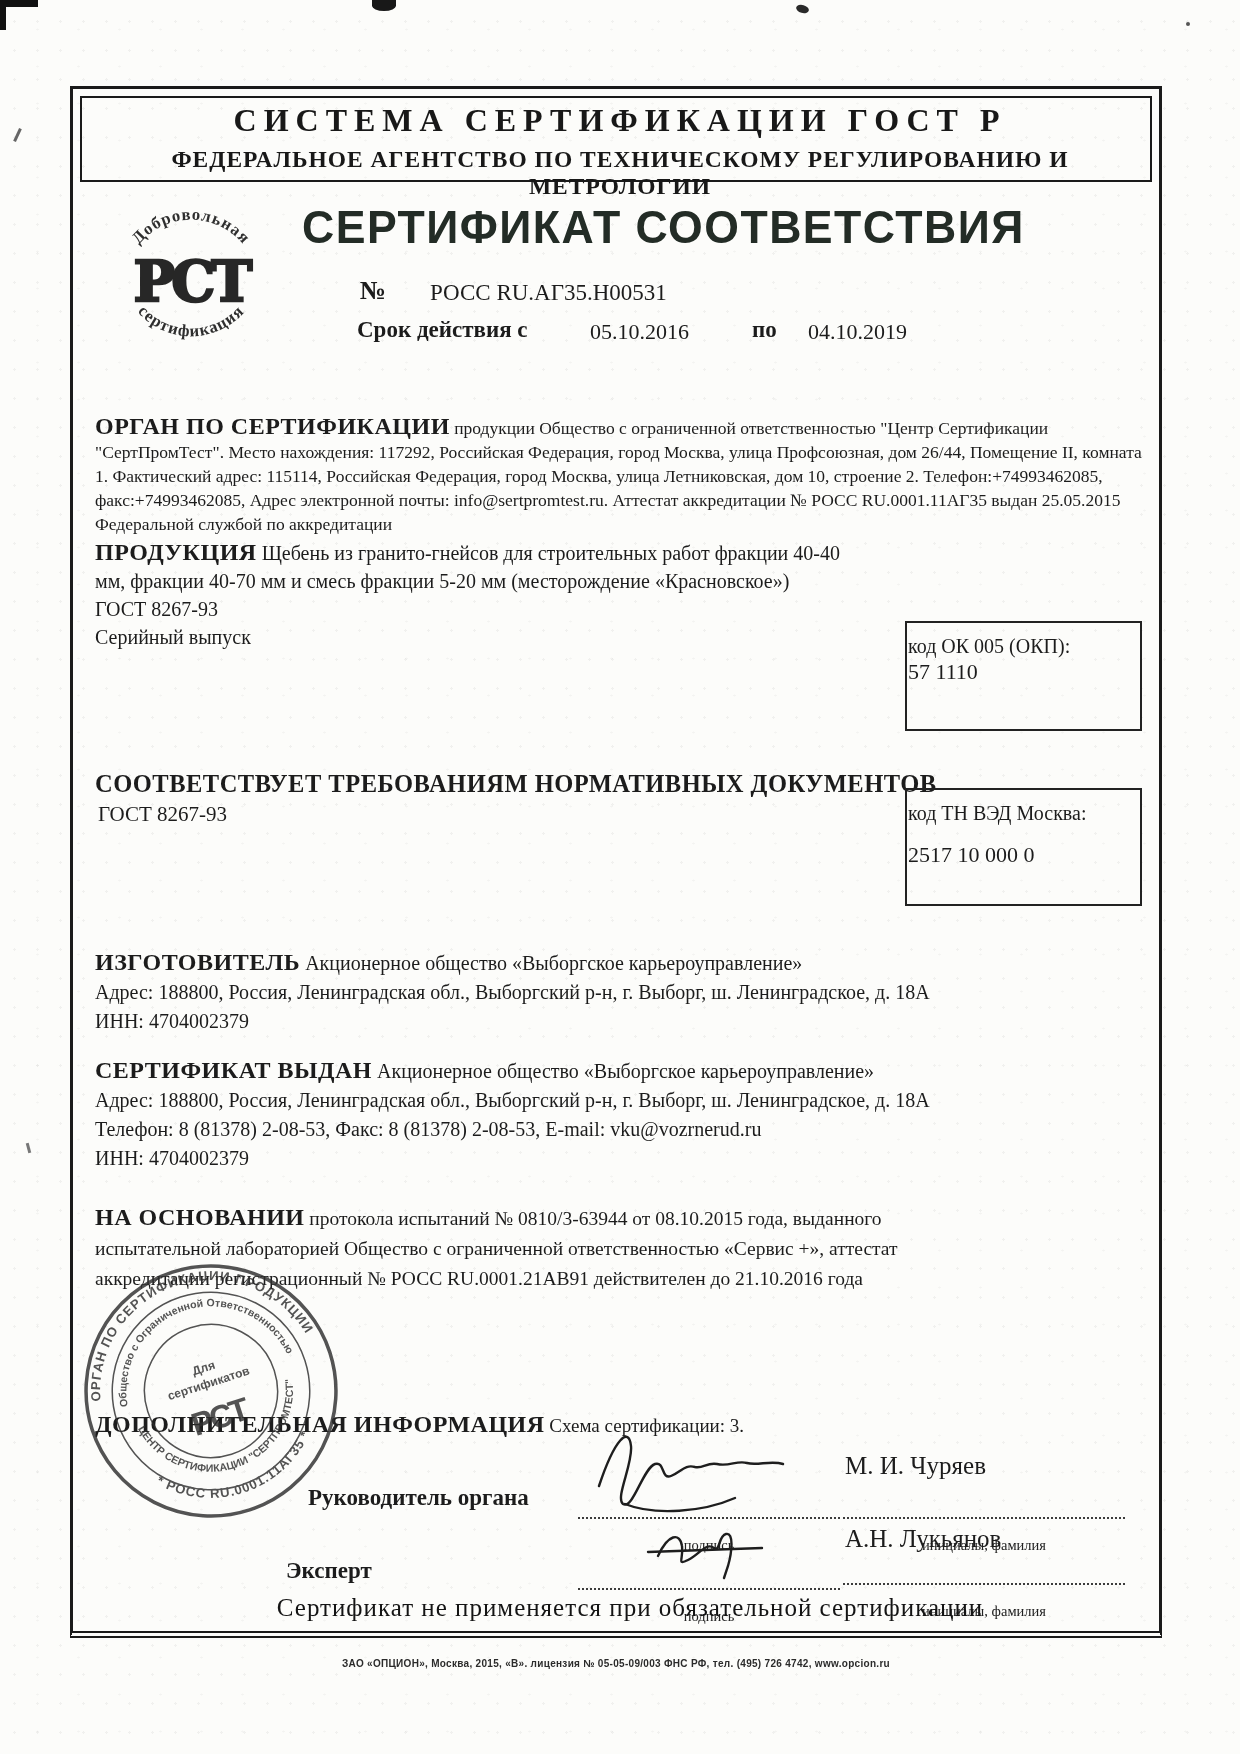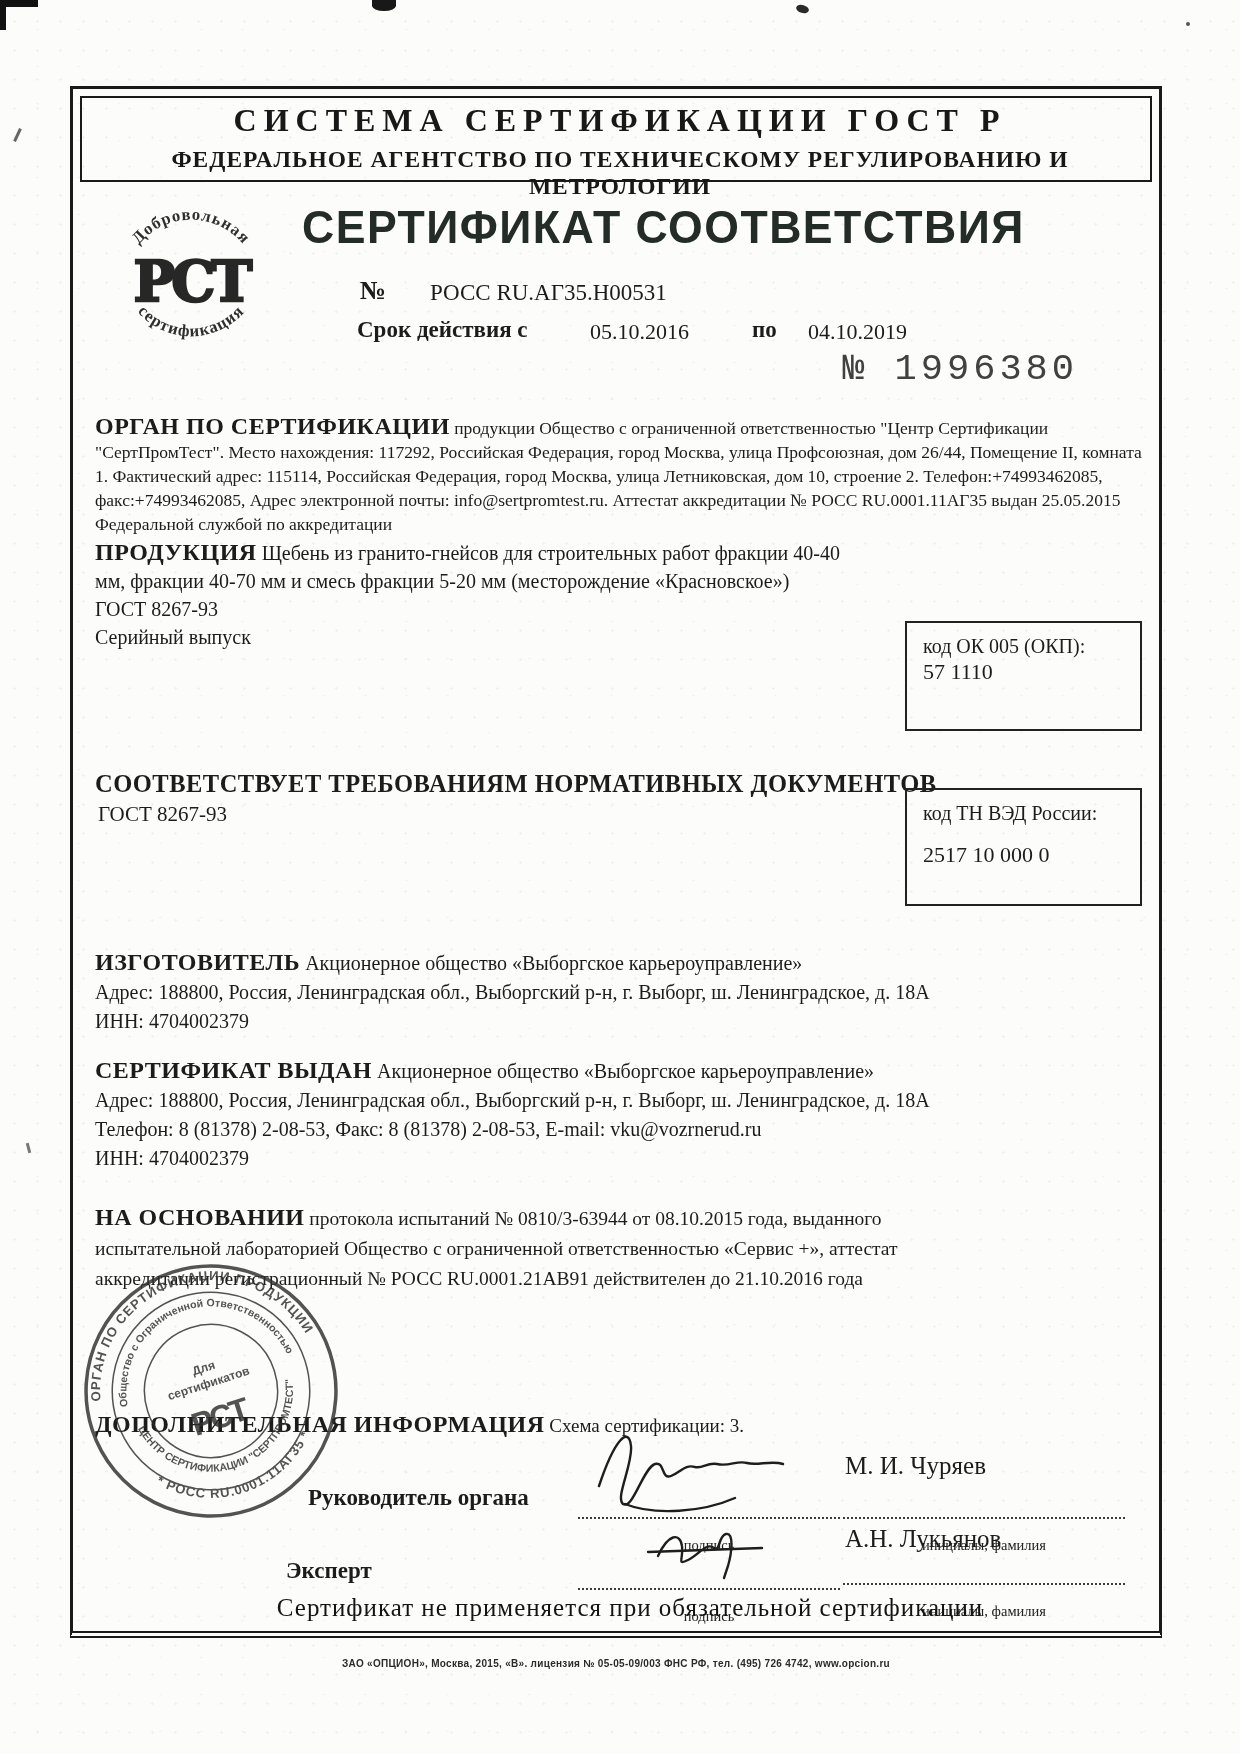--- a/index.html
+++ b/index.html
@@ -38,21 +38,21 @@
   .val-po{left:752px;top:317px;font-size:23px;font-weight:700;}
   .val-to{left:808px;top:319px;font-size:22px;}
   .blank-num{left:700px;top:348px;width:378px;text-align:right;
     font-family:"Liberation Mono","DejaVu Sans Mono",monospace;
     font-size:37px;letter-spacing:4px;color:#414141;}
   .sec{line-height:24px;}
   .sec-h{font-weight:700;font-size:24px;letter-spacing:.5px;}
   .organ{left:95px;top:396px;width:1058px;font-size:17.5px;line-height:24px;}
   .product{left:95px;top:538px;width:745px;font-size:20px;line-height:28px;}
   .product p{margin:0;}
-  .codebox{width:237px;border:2px solid #222;box-sizing:border-box;padding:10px 16px;font-size:20px;line-height:26px;}
+  .codebox{width:237px;border:2px solid #222;box-sizing:border-box;padding:10px 1px;font-size:20px;line-height:26px;}
   .okp-box{left:905px;top:621px;height:110px;}
   .tnved-box{left:905px;top:788px;height:118px;}
   .codebox .code-value{font-size:22px;}
   .tnved-box .code-value{margin-top:16px;}
   .conforms-h{left:95px;top:770px;width:1000px;font-weight:700;font-size:24.5px;letter-spacing:.5px;}
   .conforms-b{left:98px;top:802px;font-size:21px;}
   .party{left:95px;top:948px;width:1060px;font-size:20px;line-height:29px;}
   .party p{margin:0;}
   .issued{top:1056px;}
   .basis{left:95px;top:1182px;width:905px;font-size:19.5px;line-height:30px;}
@@ -120,21 +120,20 @@
   </svg>
 
   <div class="abs doc-title">СЕРТИФИКАТ СООТВЕТСТВИЯ</div>
 
   <span class="abs num-label">№</span>
   <span class="abs num-value">РОСС RU.АГ35.Н00531</span>
   <span class="abs val-label">Срок действия с</span>
   <span class="abs val-from">05.10.2016</span>
   <span class="abs val-po">по</span>
   <span class="abs val-to">04.10.2019</span>
-  <div class="abs blank-num">№ 1996380</div>
 
   <p class="abs sec organ">
     <span class="sec-h">ОРГАН ПО СЕРТИФИКАЦИИ</span>
     <span>продукции Общество с ограниченной ответственностью "Центр Сертификации "СертПромТест". Место нахождения: 117292, Российская Федерация, город Москва, улица Профсоюзная, дом 26/44, Помещение II, комната 1. Фактический адрес: 115114, Российская Федерация, город Москва, улица Летниковская, дом 10, строение 2. Телефон:+74993462085, факс:+74993462085, Адрес электронной почты: info@sertpromtest.ru. Аттестат аккредитации № РОСС RU.0001.11АГ35 выдан 25.05.2015 Федеральной службой по аккредитации</span>
   </p>
 
   <div class="abs product">
     <p>
       <span class="sec-h">ПРОДУКЦИЯ</span>
       <span>Щебень из гранито-гнейсов для строительных работ фракции 40-40 мм, фракции 40-70 мм и смесь фракции 5-20 мм (месторождение «Красновское»)</span>
@@ -145,21 +144,21 @@
 
   <div class="abs codebox okp-box">
     <div>код ОК 005 (ОКП):</div>
     <div class="code-value">57 1110</div>
   </div>
 
   <div class="abs conforms-h">СООТВЕТСТВУЕТ ТРЕБОВАНИЯМ НОРМАТИВНЫХ ДОКУМЕНТОВ</div>
   <div class="abs conforms-b">ГОСТ 8267-93</div>
 
   <div class="abs codebox tnved-box">
-    <div>код ТН ВЭД России:</div>
+    <div>код ТН ВЭД Москва:</div>
     <div class="code-value">2517 10 000 0</div>
   </div>
 
   <div class="abs party">
     <p>
       <span class="sec-h">ИЗГОТОВИТЕЛЬ</span>
       <span>Акционерное общество «Выборгское карьероуправление»</span>
     </p>
     <p>Адрес: 188800, Россия, Ленинградская обл., Выборгский р-н, г. Выборг, ш. Ленинградское, д. 18А</p>
     <p>ИНН: 4704002379</p>

